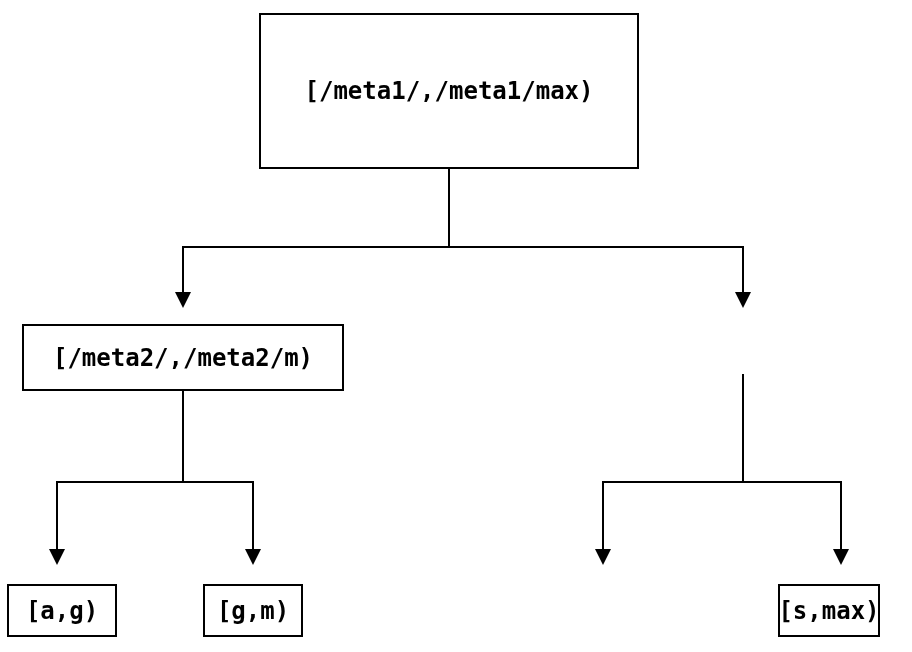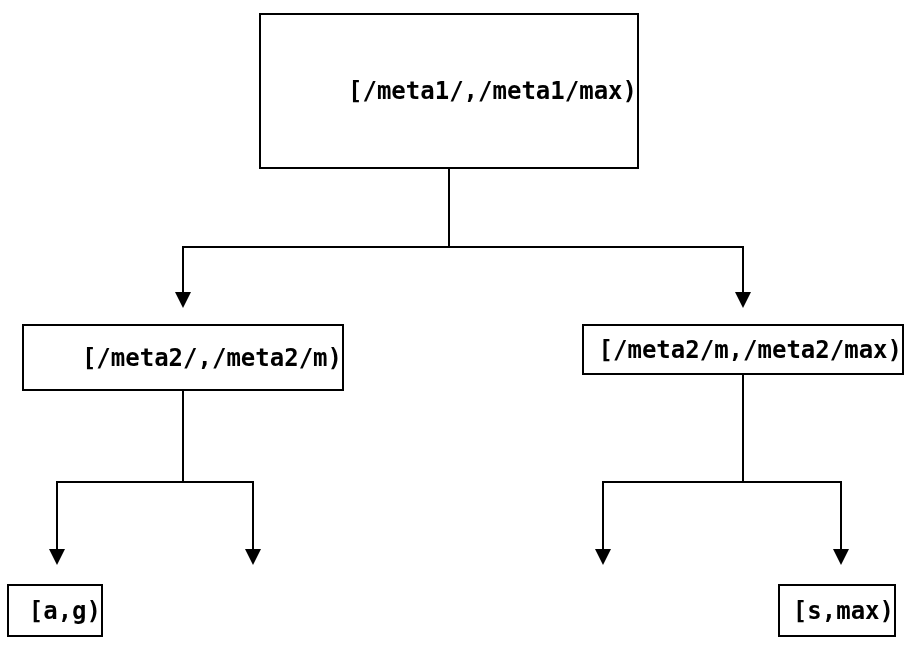--- a/index.html
+++ b/index.html
@@ -22,34 +22,34 @@
     width: 912px;
     height: 652px;
   }
   .node {
     position: absolute;
     box-sizing: border-box;
     border: 2px solid #000000;
     background: #ffffff;
     display: flex;
     align-items: center;
-    justify-content: flex-end;
+    justify-content: center;
     font-size: 24px;
     font-weight: bold;
     color: #000000;
     white-space: nowrap;
     letter-spacing: 0;
   }
   #node-root        { left: 259px; top: 13px;  width: 380px; height: 156px; }
   #node-left-child  { left: 22px;  top: 324px; width: 322px; height: 67px; }
   #node-right-child { left: 582px; top: 324px; width: 322px; height: 51px; }
-  #node-leaf-ag     { left: 7px;   top: 584px; width: 96px; height: 53px; }
+  #node-leaf-ag     { left: 7px;   top: 584px; width: 110px; height: 53px; }
   #node-leaf-gm     { left: 203px; top: 584px; width: 100px; height: 53px; }
   #node-leaf-ms     { left: 553px; top: 584px; width: 100px; height: 53px; }
-  #node-leaf-smax   { left: 778px; top: 584px; width: 118px; height: 53px; }
+  #node-leaf-smax   { left: 778px; top: 584px; width: 102px; height: 53px; }
 </style>
 </head>
 <body>
 
 <div class="canvas">
 
   <svg class="edges-svg" width="912" height="652" viewBox="0 0 912 652" xmlns="http://www.w3.org/2000/svg">
 
     <g stroke="#000000" stroke-width="2" fill="none" shape-rendering="crispEdges">
 
@@ -77,27 +77,27 @@
   </svg>
 
   <div class="node" id="node-root">
     <span>[/meta1/,/meta1/max)</span>
   </div>
 
   <div class="node" id="node-left-child">
     <span>[/meta2/,/meta2/m)</span>
   </div>
 
-  <div class="node" id="node-right-child">
-    <span>[/meta2/m,/meta2/max)</span>
-  </div>
 
   <div class="node" id="node-leaf-ag">
     <span>[a,g)</span>
   </div>
 
+  <div class="node" id="node-leaf-gm">
+    <span>[g,m)</span>
+  </div>
 
 
   <div class="node" id="node-leaf-smax">
     <span>[s,max)</span>
   </div>
 
 </div>
 
 </body></html>

